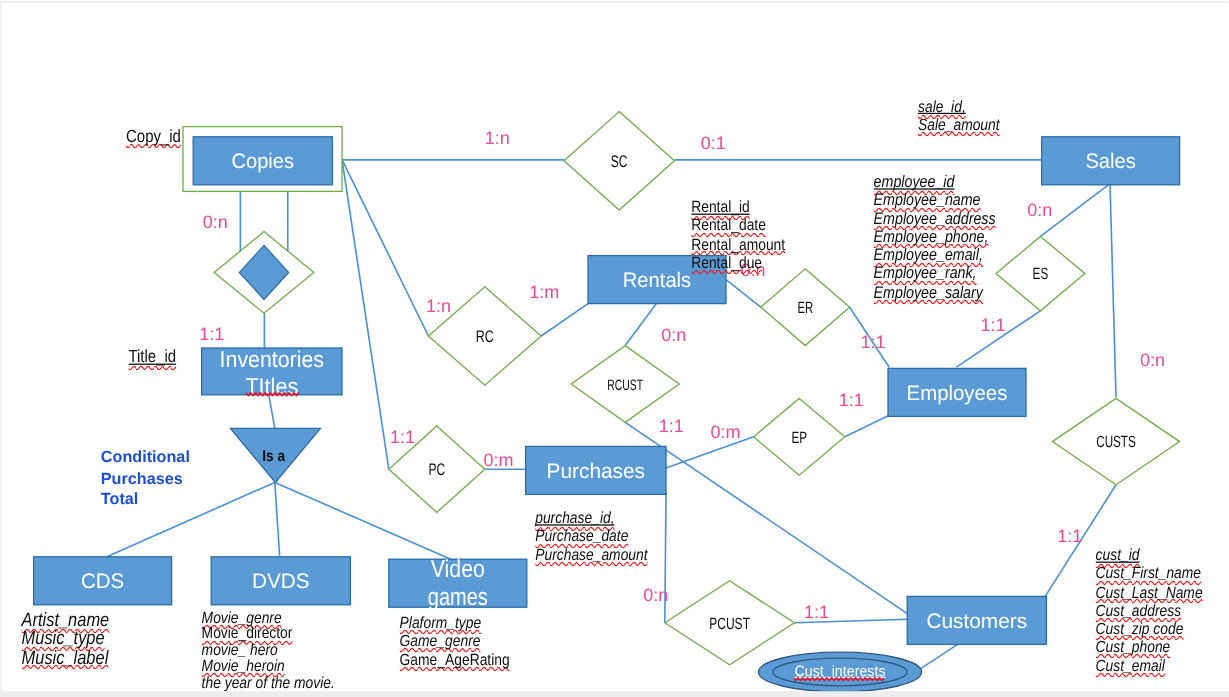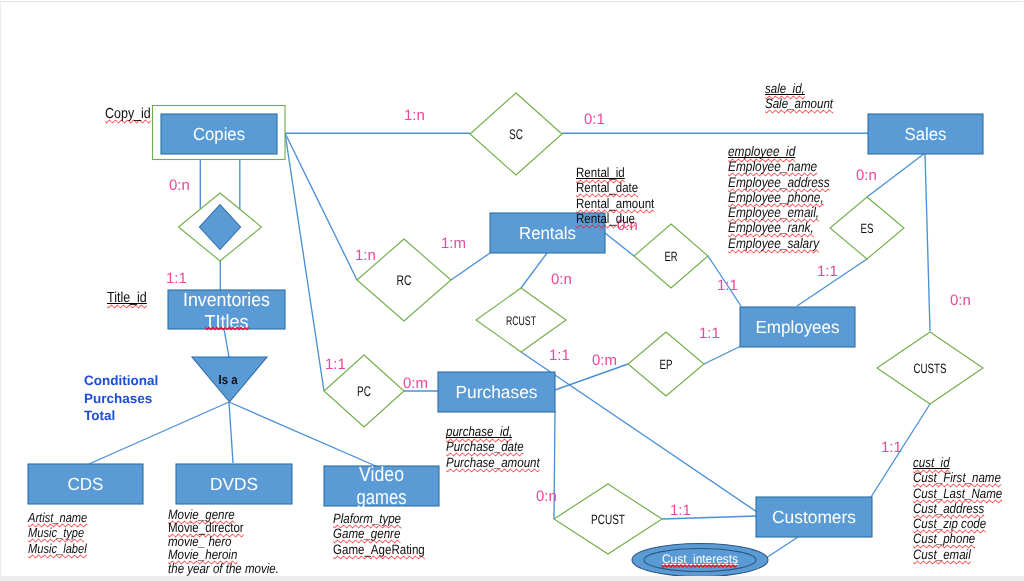--- a/index.html
+++ b/index.html
@@ -222,21 +222,21 @@
       </div>
     <div class="attr" style="left:913px;top:455px;font-size:13.5px;line-height:15.3px">
         <span class="ln ul sp"><u>cust_id</u></span>
         <span class="ln sp">Cust_First_name</span>
         <span class="ln sp">Cust_Last_Name</span>
         <span class="ln sp">Cust_address</span>
         <span class="ln sp">Cust_zip code</span>
         <span class="ln sp">Cust_phone</span>
         <span class="ln sp">Cust_email</span>
       </div>
-    <div class="attr" style="left:28px;top:510px;font-size:13px;line-height:15.3px">
+    <div class="attr" style="left:18px;top:510px;font-size:16px;line-height:15.3px">
         <span class="ln sp">Artist_name</span>
         <span class="ln sp">Music_type</span>
         <span class="ln sp">Music_label</span>
       </div>
     <div class="attr" style="left:333px;top:511px;font-size:13.5px;line-height:15.3px">
         <span class="ln sp">Plaform_type</span>
         <span class="ln sp">Game_genre</span>
         <span class="ln sp upr">Game_AgeRating</span>
       </div>
     <div class="attr" style="left:168px;top:508px;font-size:13.5px;line-height:13.4px">

